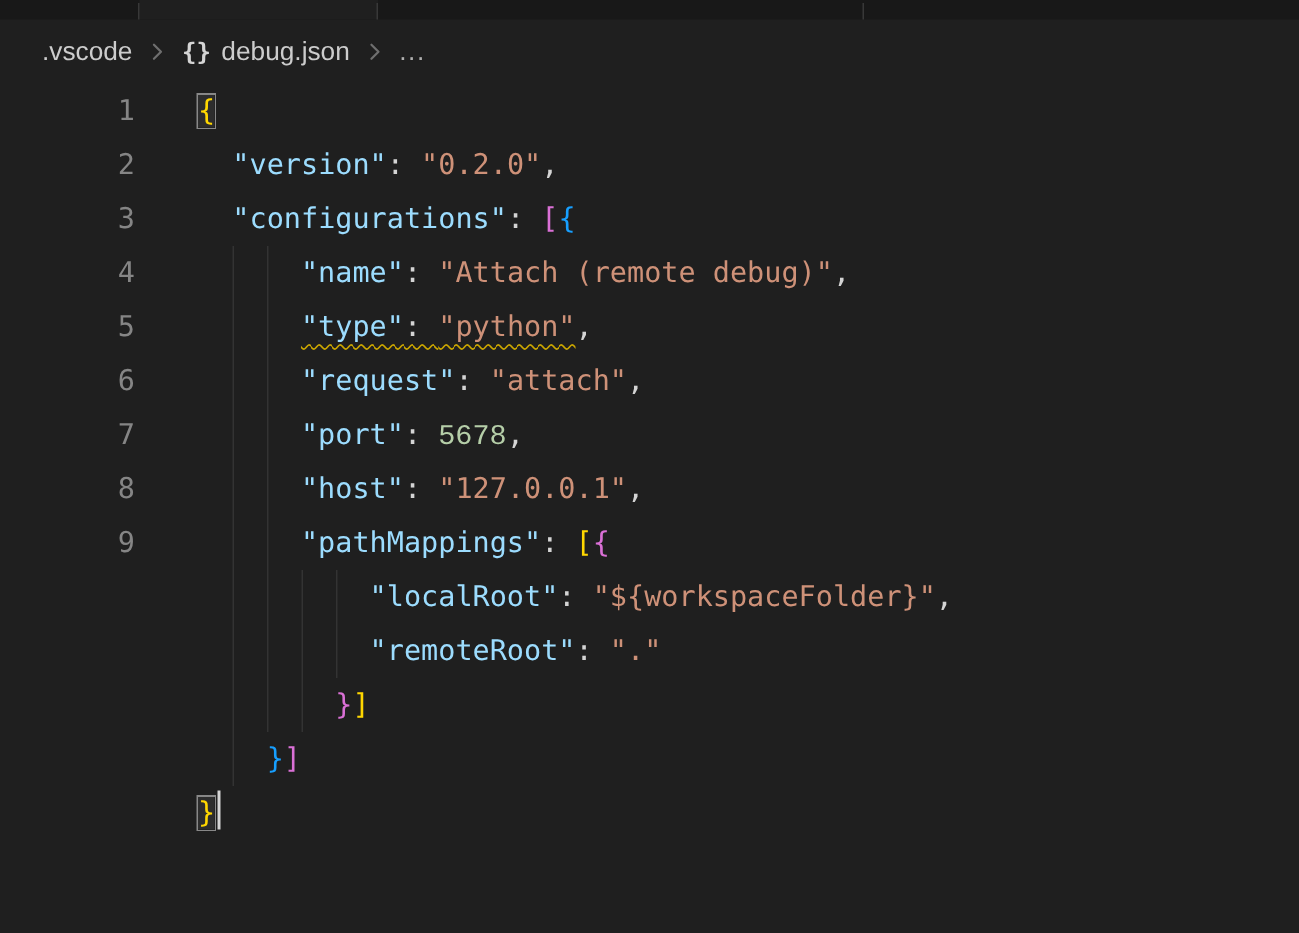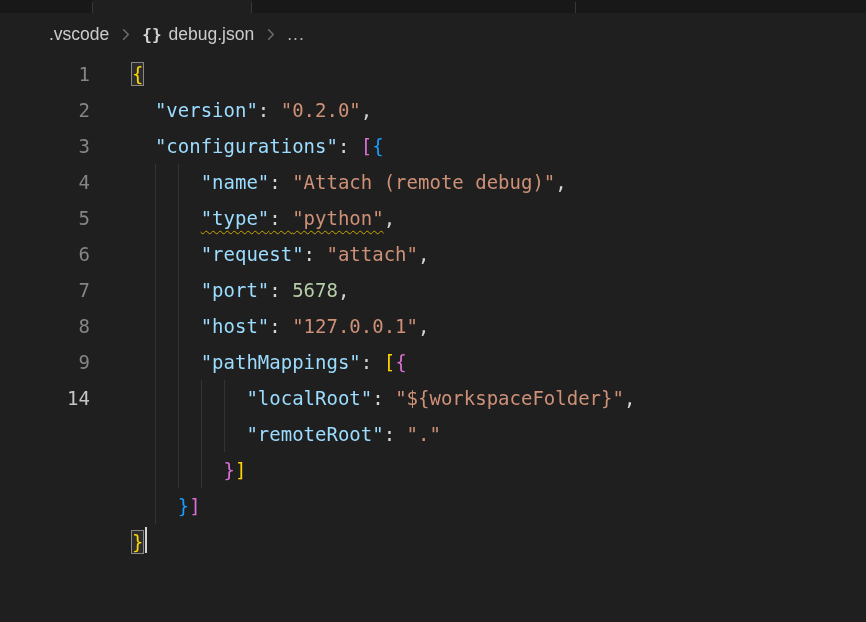--- a/index.html
+++ b/index.html
@@ -21,21 +21,21 @@
     position:absolute; top:0; left:93px; width:159px; height:13px;
     background:var(--active-tab-background, #1f1f1f);
   }
   .tab-sep { position:absolute; top:2px; width:1px; height:11px; background:var(--tab-separator, #383838); }
   .tab-sep.s1 { left:92px; } .tab-sep.s2 { left:251px; } .tab-sep.s3 { left:575px; }
 
   
   .breadcrumb {
     position:absolute; top:13px; left:0; width:866px; height:43px;
     display:flex; align-items:center; gap:9px;
-    padding-left:49px;
+    padding-left:28px;
     font-family:"Liberation Sans", sans-serif;
     font-size:17.5px;
     color:var(--breadcrumb-text, #cccccc);
   }
   .crumb { white-space:nowrap; cursor:default; }
   .crumb.file { display:flex; align-items:center; gap:7px; }
   .json-icon {
     font-family:"DejaVu Sans Mono", monospace;
     font-size:16px; font-weight:bold;
     color:var(--breadcrumb-icon, #d4d4d4);
@@ -55,21 +55,21 @@
   .gutter .ln.active { color:var(--line-number-active, #c6c6c6); }
   .code-col { position:absolute; top:0; left:132px; right:0; }
   .code-line {
     height:36px; line-height:36px;
     font-size:19px;
     white-space:pre;
     color:var(--punctuation, #d4d4d4);
   }
   .tok.key  { color:var(--key, #9cdcfe); }
   .tok.str  { color:var(--string, #ce9178); }
-  .tok.num  { color:var(--number, #b5cea8); }
+  .tok.num  { color:var(--number, #b5cea8);font-family:Liberation Mono, monospace; }
   .tok.punc { color:var(--punctuation, #d4d4d4); }
   .tok.b1   { color:var(--bracket-level-1, #ffd700); }
   .tok.b2   { color:var(--bracket-level-2, #da70d6); }
   .tok.b3   { color:var(--bracket-level-3, #179fff); }
   .tok.squiggly {
     text-decoration-line:underline;
     text-decoration-style:wavy;
     text-decoration-color:var(--warning-squiggle, #cca700);
     text-decoration-thickness:1.2px;
     text-underline-offset:5px;
@@ -126,21 +126,20 @@
     <div class="gutter">
         <div class="ln">1</div>
         <div class="ln">2</div>
         <div class="ln">3</div>
         <div class="ln">4</div>
         <div class="ln">5</div>
         <div class="ln">6</div>
         <div class="ln">7</div>
         <div class="ln">8</div>
         <div class="ln">9</div>
-        <div class="ln active">14</div>
       </div>
     <div class="code-col">
         <div class="code-line"><span></span><span class="tok b1 bracket-match">{</span></div>
         <div class="code-line"><span>  </span><span class="tok key">"version"</span><span class="tok punc">: </span><span class="tok str">"0.2.0"</span><span class="tok punc">,</span></div>
         <div class="code-line"><span>  </span><span class="tok key">"configurations"</span><span class="tok punc">: </span><span class="tok b2">[</span><span class="tok b3">{</span></div>
         <div class="code-line"><span>      </span><span class="tok key">"name"</span><span class="tok punc">: </span><span class="tok str">"Attach (remote debug)"</span><span class="tok punc">,</span></div>
         <div class="code-line"><span>      </span><span class="tok key squiggly">"type"</span><span class="tok punc squiggly">: </span><span class="tok str squiggly">"python"</span><span class="tok punc">,</span></div>
         <div class="code-line"><span>      </span><span class="tok key">"request"</span><span class="tok punc">: </span><span class="tok str">"attach"</span><span class="tok punc">,</span></div>
         <div class="code-line"><span>      </span><span class="tok key">"port"</span><span class="tok punc">: </span><span class="tok num">5678</span><span class="tok punc">,</span></div>
         <div class="code-line"><span>      </span><span class="tok key">"host"</span><span class="tok punc">: </span><span class="tok str">"127.0.0.1"</span><span class="tok punc">,</span></div>

